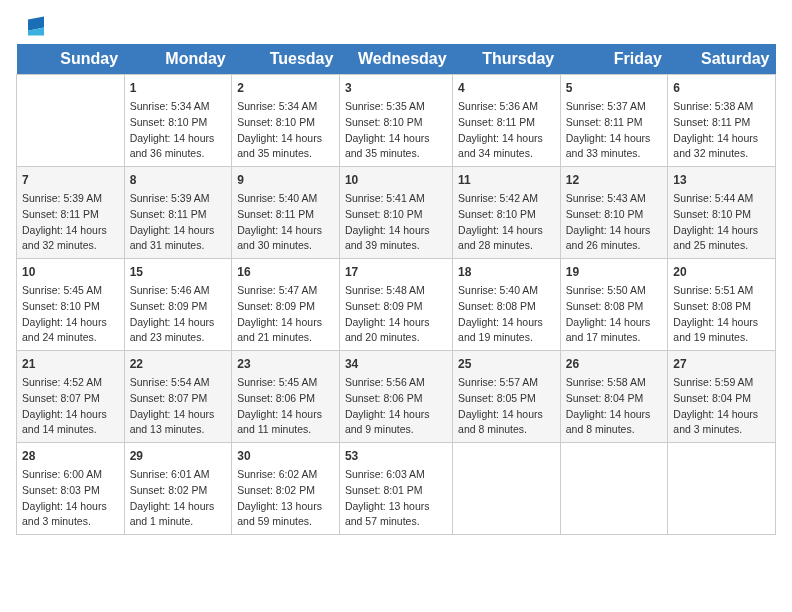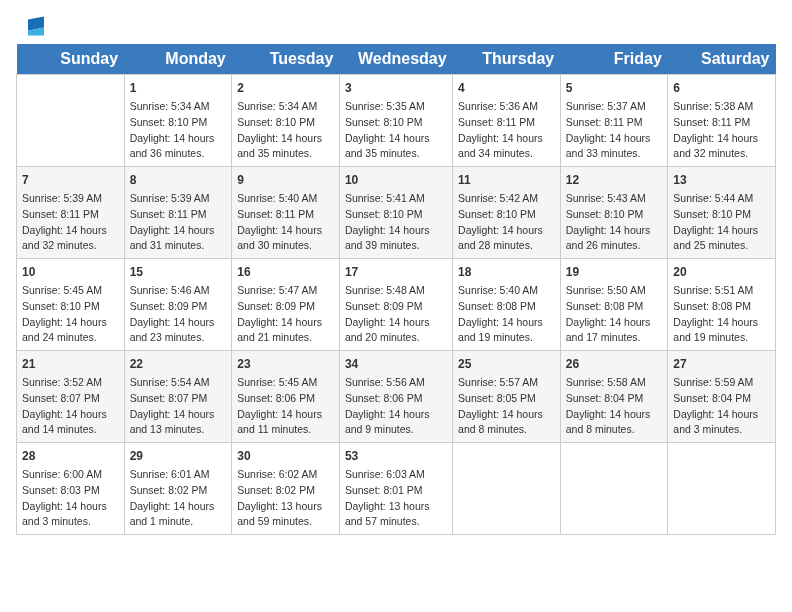--- a/index.html
+++ b/index.html
@@ -272,21 +272,21 @@
           <span class="day-num">20</span>
           <div class="day-info">Sunrise: 5:51 AM</div>
           <div class="day-info">Sunset: 8:08 PM</div>
           <div class="day-info">Daylight: 14 hours</div>
           <div class="day-info">and 19 minutes.</div>
         </td>
       </tr>
       <tr>
         <td>
           <span class="day-num">21</span>
-          <div class="day-info">Sunrise: 3:52 AM</div>
+          <div class="day-info">Sunrise: 4:52 AM</div>
           <div class="day-info">Sunset: 8:07 PM</div>
           <div class="day-info">Daylight: 14 hours</div>
           <div class="day-info">and 14 minutes.</div>
         </td>
         <td>
           <span class="day-num">22</span>
           <div class="day-info">Sunrise: 5:54 AM</div>
           <div class="day-info">Sunset: 8:07 PM</div>
           <div class="day-info">Daylight: 14 hours</div>
           <div class="day-info">and 13 minutes.</div>

